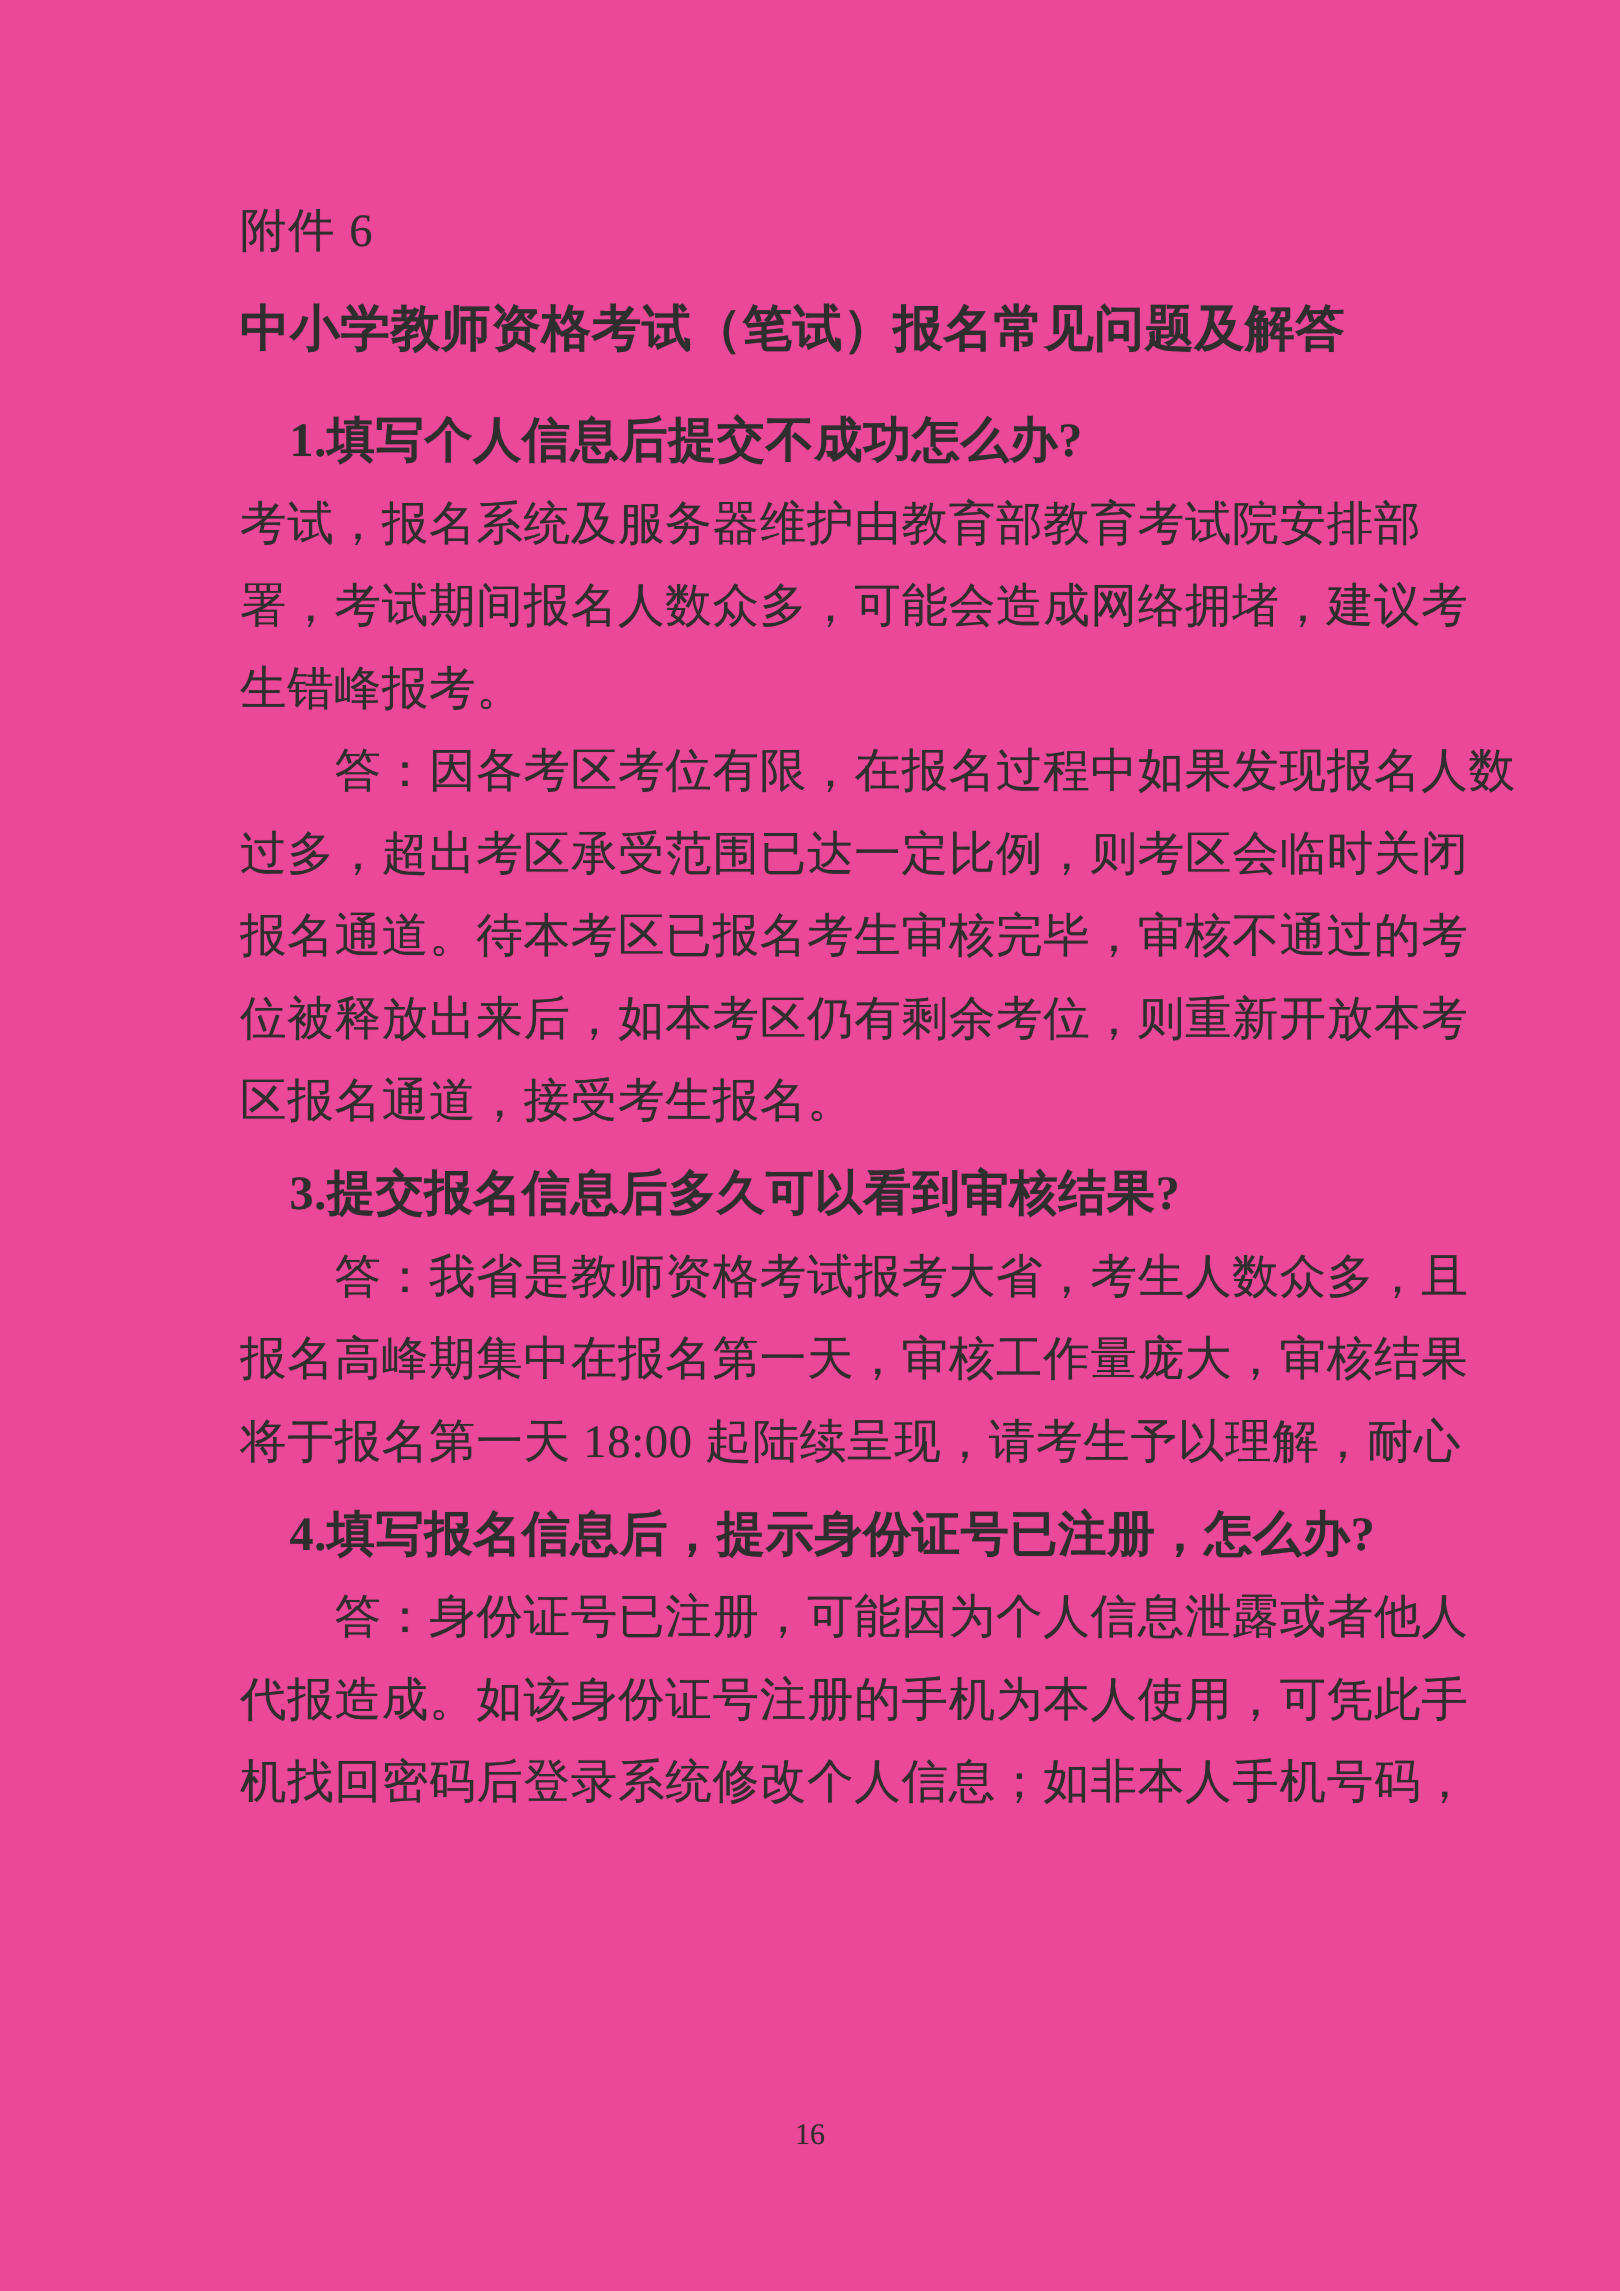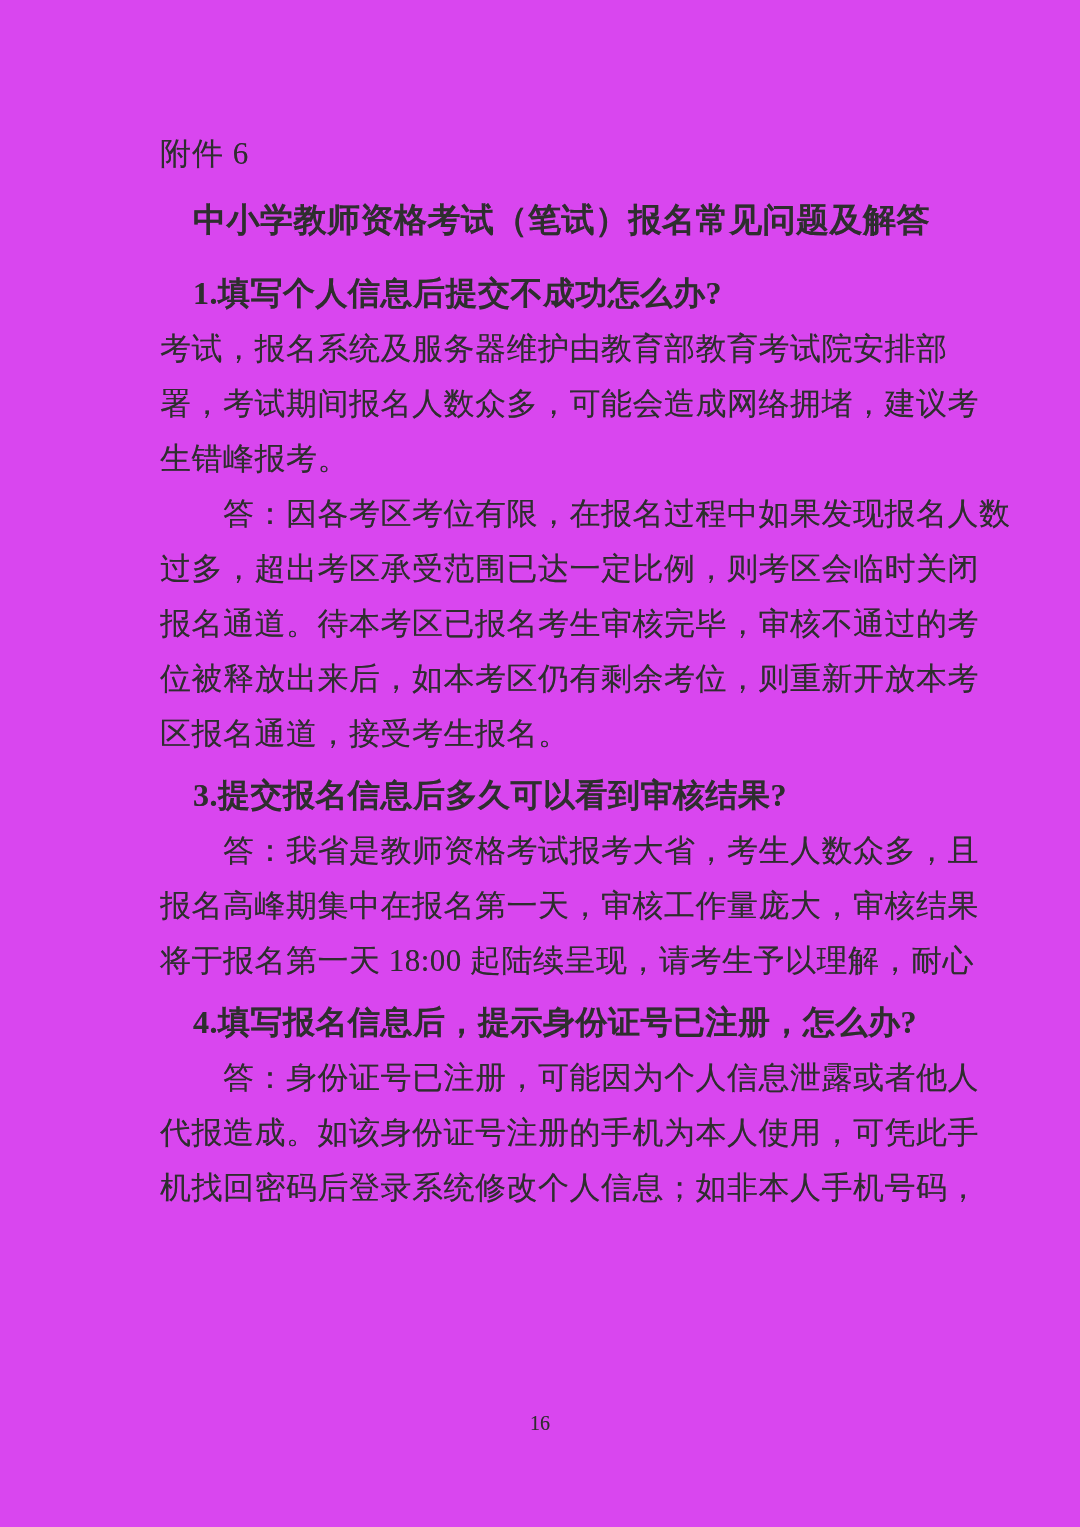--- a/index.html
+++ b/index.html
@@ -24,21 +24,21 @@
     font-size: 31px;
     line-height: 55px;
     letter-spacing: 1px;
     white-space: nowrap;
   }
   .title {
     font-size: 33px;
     font-weight: bold;
     line-height: 55px;
     margin-top: 12px;
-    text-align: right;
+    text-align: left;
     letter-spacing: 0.5px;
     white-space: nowrap;
   }
   .title-spacer { height: 6px; }
   .question {
     font-size: 32px;
     font-weight: bold;
     line-height: 55px;
     margin-top: 7px;
     letter-spacing: 0.5px;
@@ -65,21 +65,21 @@
     text-align: center;
     font-size: 20px;
     line-height: 30px;
   }
   
   .content, .page-number { text-shadow: 0 0 0.6px rgba(40,40,40,0.45); }
 </style>
 </head>
 <body>
 
-<div class="page" data-name="document-page" style="color: rgb(46, 46, 46); background: #d946ef;">
+<div class="page" data-name="document-page" style="color: rgb(46, 46, 46); background: #ec4899;">
   <div class="content" data-name="document-content">
     <div class="attachment" data-name="attachment-label">附件 6</div>
     <h1 class="title" data-name="document-title">中小学教师资格考试（笔试）报名常见问题及解答</h1>
     <div class="title-spacer" data-name="spacer"></div>
     <div data-name="faq-list">
         <section data-name="faq-item">
           <h3 class="question" data-name="faq-question">1.填写个人信息后提交不成功怎么办?</h3>
           <p class="line" data-name="answer-line">考试，报名系统及服务器维护由教育部教育考试院安排部</p>
           <p class="line" data-name="answer-line">署，考试期间报名人数众多，可能会造成网络拥堵，建议考</p>
           <p class="line short" data-name="answer-line">生错峰报考。</p>

